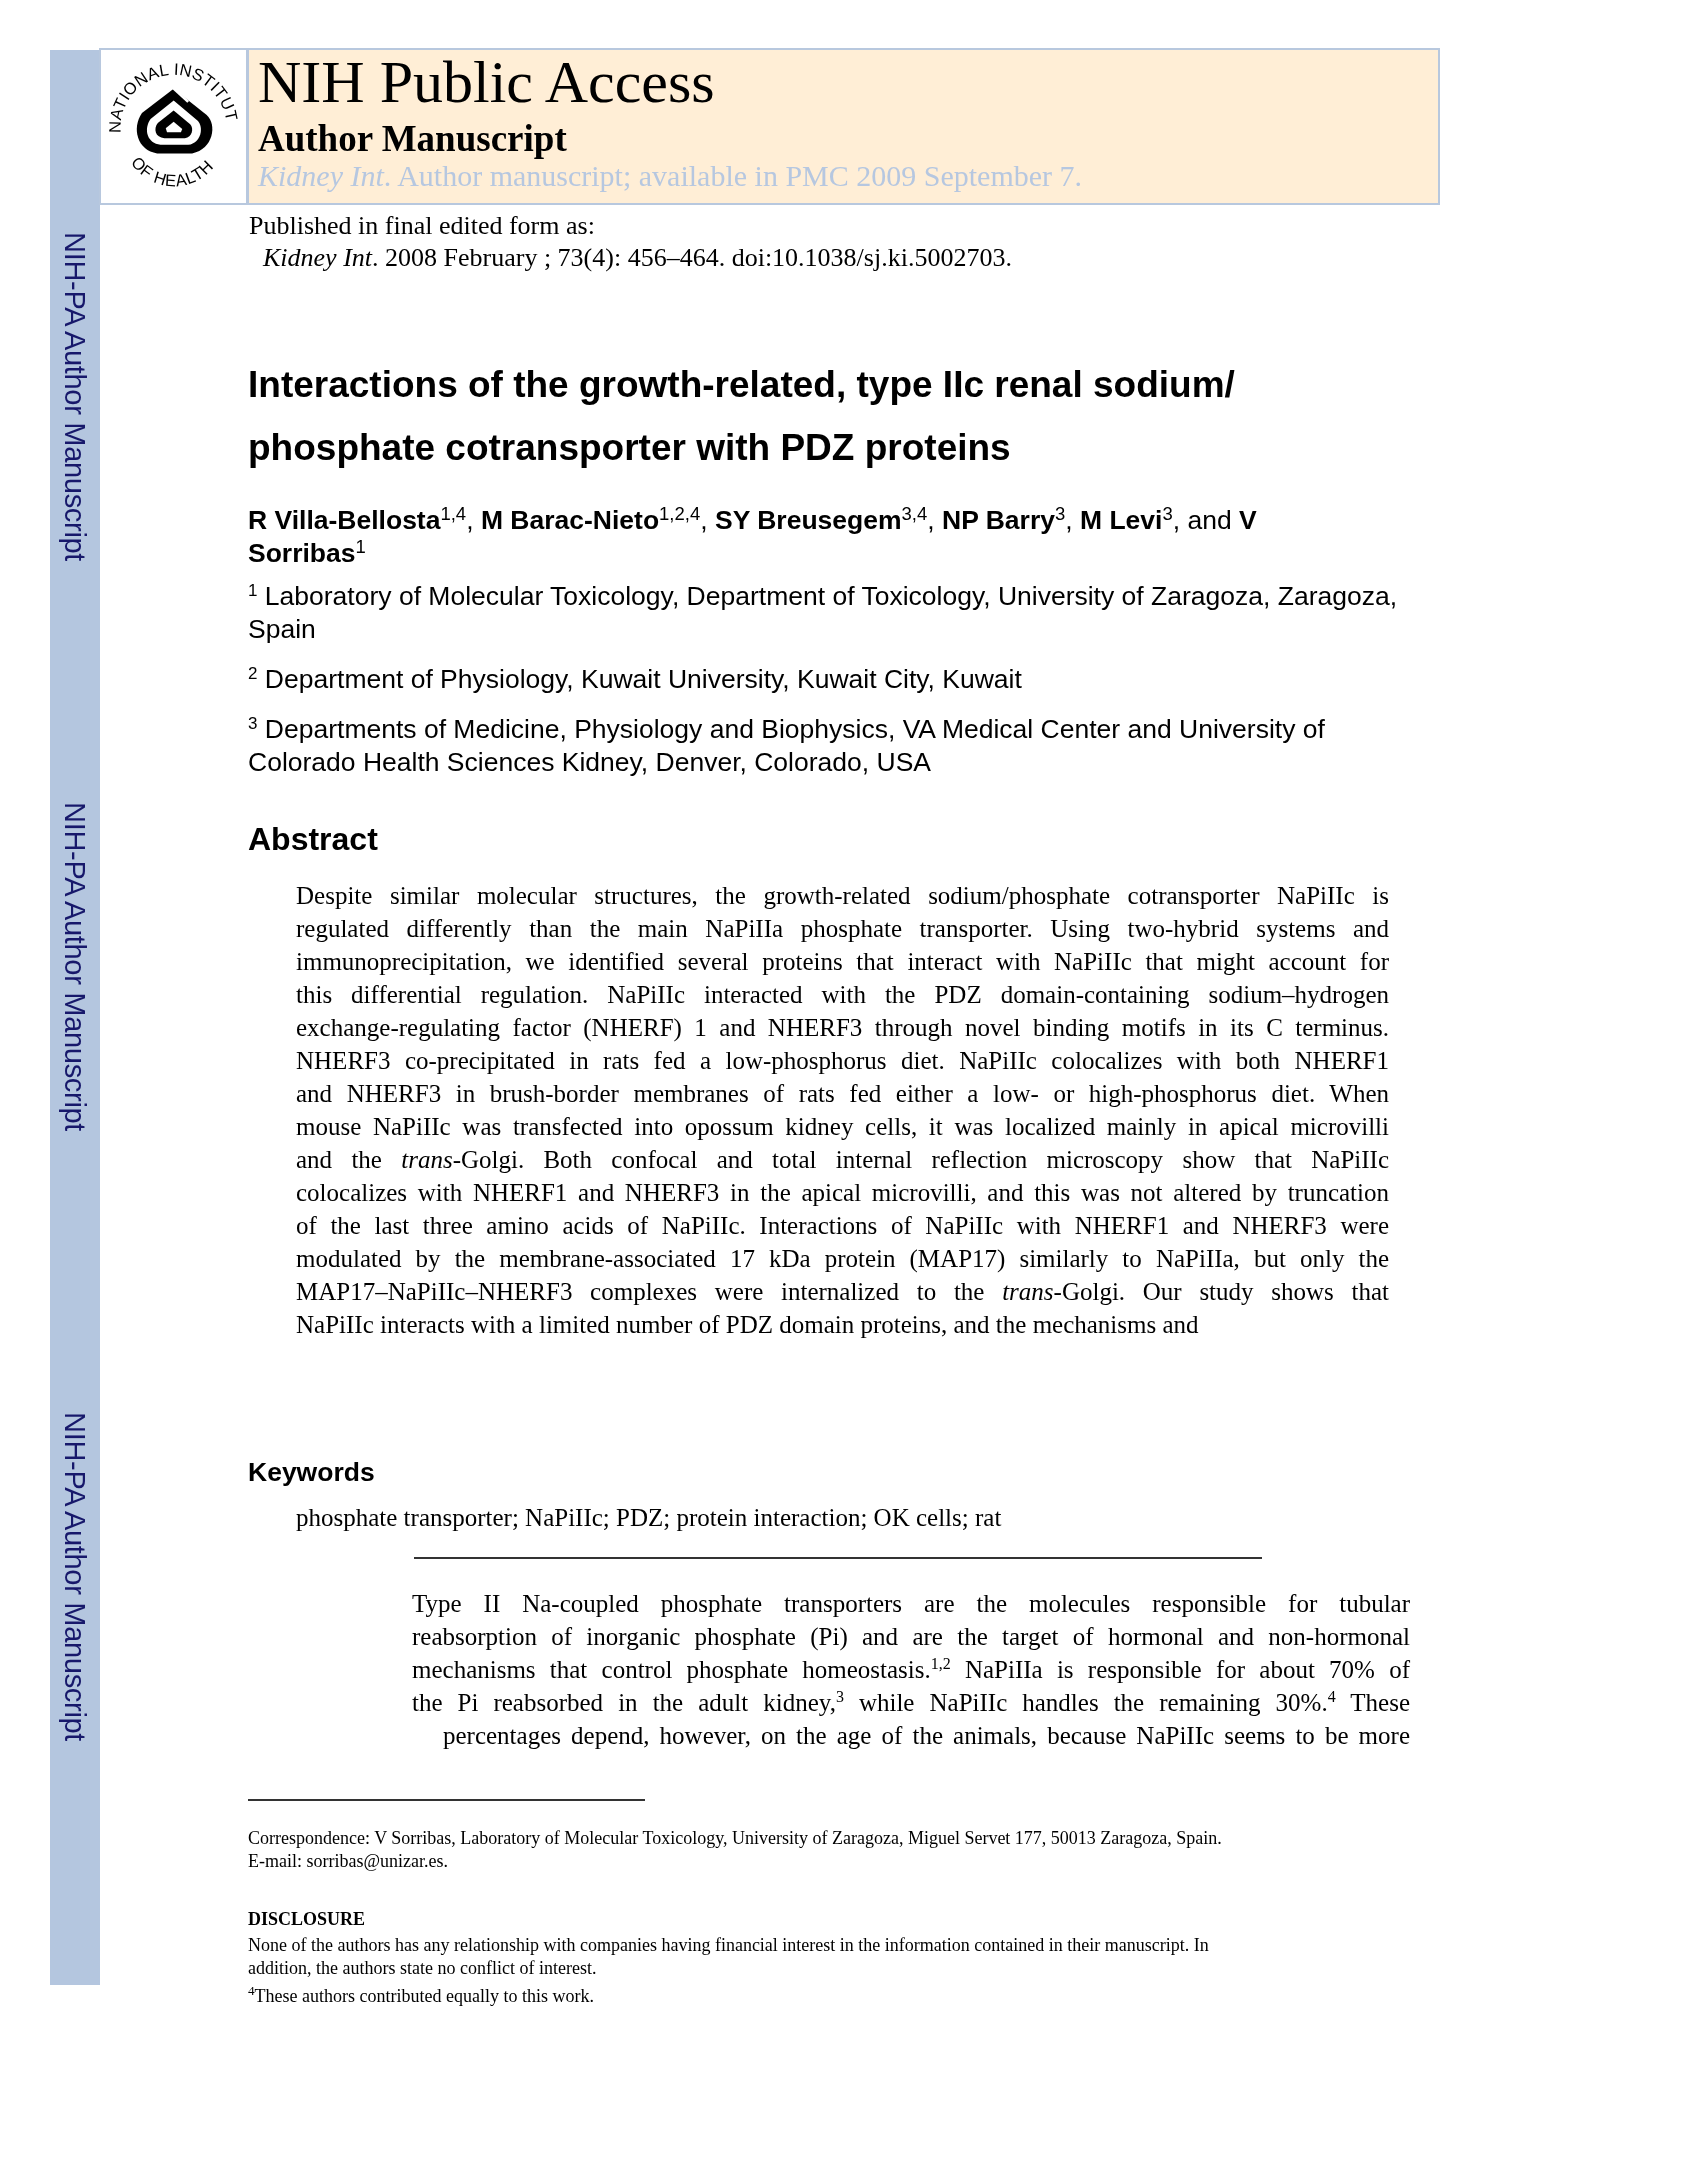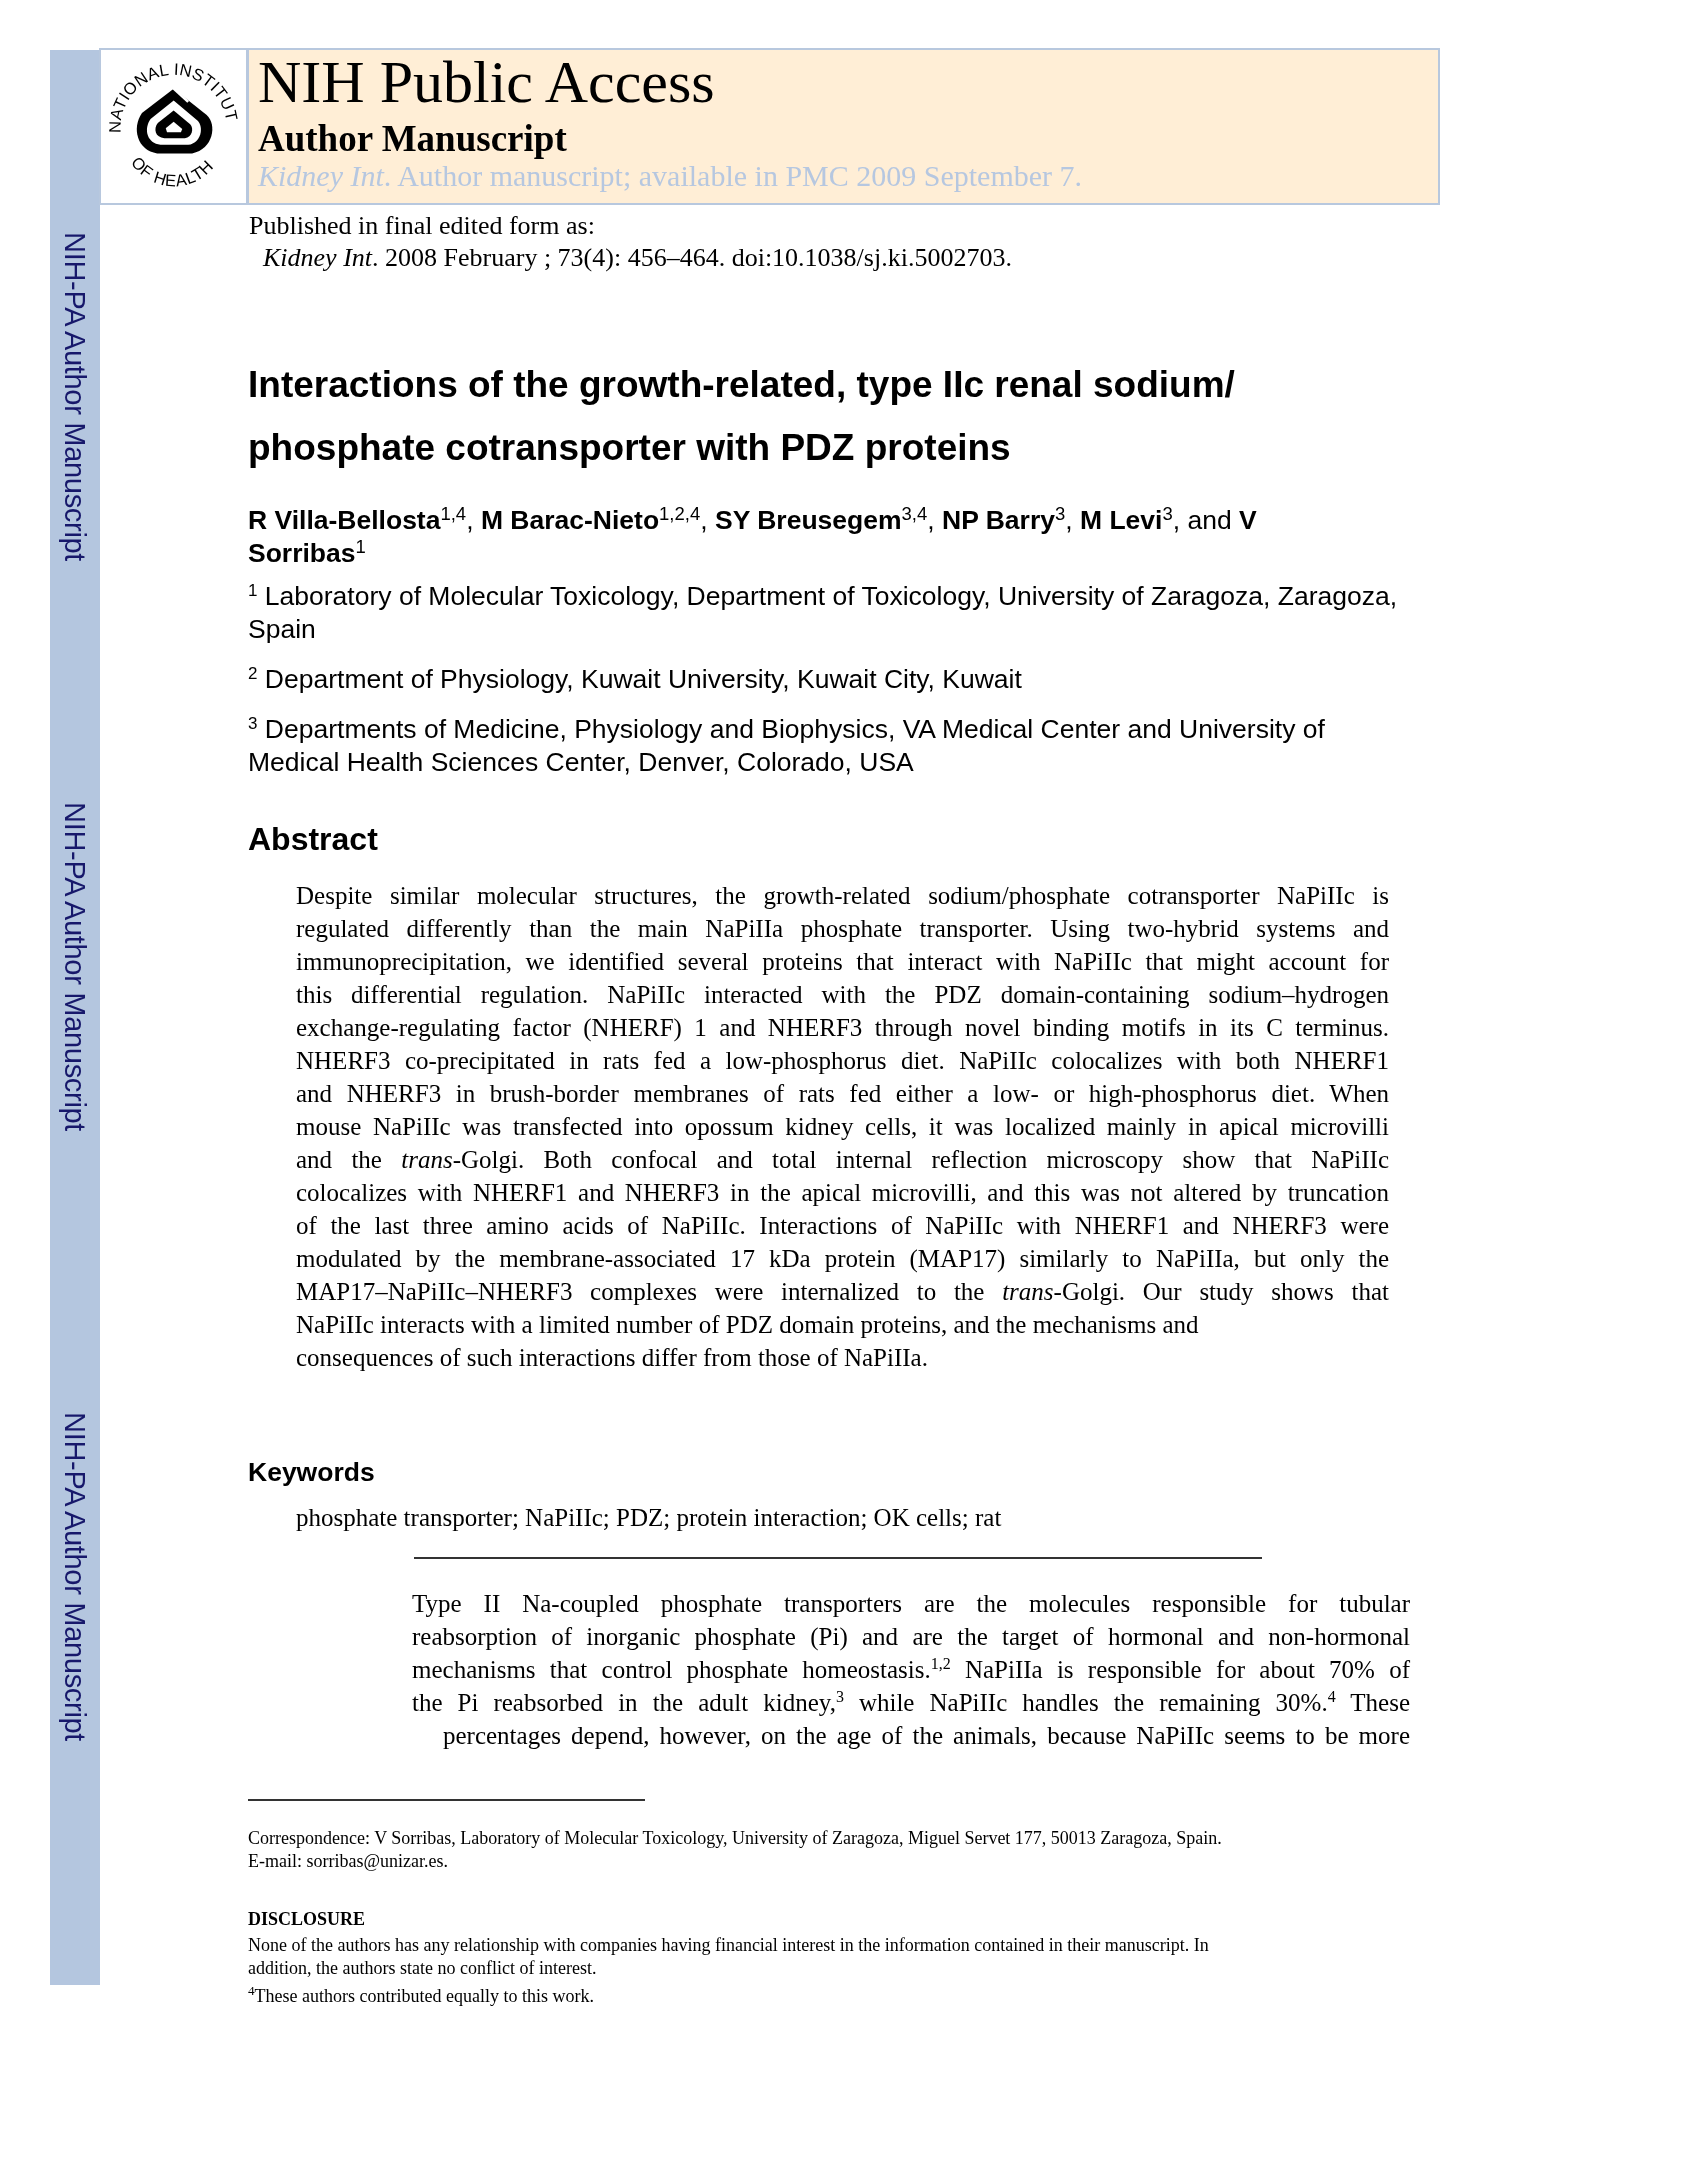--- a/index.html
+++ b/index.html
@@ -115,40 +115,39 @@
 
 <div class="abs sans text affil" style="top:580px;">
   <div><sup>1</sup> <span>Laboratory of Molecular Toxicology, Department of Toxicology, University of Zaragoza, Zaragoza,</span></div>
   <div>Spain</div>
 </div>
 <div class="abs sans text affil" style="top:663px;">
   <div><sup>2</sup> <span>Department of Physiology, Kuwait University, Kuwait City, Kuwait</span></div>
 </div>
 <div class="abs sans text affil" style="top:713px;">
   <div><sup>3</sup> <span>Departments of Medicine, Physiology and Biophysics, VA Medical Center and University of</span></div>
-  <div>Medical Health Sciences Center, Denver, Colorado, USA</div>
+  <div>Colorado Health Sciences Kidney, Denver, Colorado, USA</div>
 </div>
 
 <div id="abstract-heading" class="abs sans text">Abstract</div>
 <div id="abstract-body" class="abs serif">
   <span class="ab-line">Despite similar molecular structures, the growth-related sodium/phosphate cotransporter NaPiIIc is</span>
   <span class="ab-line">regulated differently than the main NaPiIIa phosphate transporter. Using two-hybrid systems and</span>
   <span class="ab-line">immunoprecipitation, we identified several proteins that interact with NaPiIIc that might account for</span>
   <span class="ab-line">this differential regulation. NaPiIIc interacted with the PDZ domain-containing sodium–hydrogen</span>
   <span class="ab-line">exchange-regulating factor (NHERF) 1 and NHERF3 through novel binding motifs in its C terminus.</span>
   <span class="ab-line">NHERF3 co-precipitated in rats fed a low-phosphorus diet. NaPiIIc colocalizes with both NHERF1</span>
   <span class="ab-line">and NHERF3 in brush-border membranes of rats fed either a low- or high-phosphorus diet. When</span>
   <span class="ab-line">mouse NaPiIIc was transfected into opossum kidney cells, it was localized mainly in apical microvilli</span>
   <span class="ab-line"><span>and the </span><i>trans</i><span>-Golgi. Both confocal and total internal reflection microscopy show that NaPiIIc</span></span>
   <span class="ab-line">colocalizes with NHERF1 and NHERF3 in the apical microvilli, and this was not altered by truncation</span>
   <span class="ab-line">of the last three amino acids of NaPiIIc. Interactions of NaPiIIc with NHERF1 and NHERF3 were</span>
   <span class="ab-line">modulated by the membrane-associated 17 kDa protein (MAP17) similarly to NaPiIIa, but only the</span>
   <span class="ab-line"><span>MAP17–NaPiIIc–NHERF3 complexes were internalized to the </span><i>trans</i><span>-Golgi. Our study shows that</span></span>
   <span class="ab-line last">NaPiIIc interacts with a limited number of PDZ domain proteins, and the mechanisms and</span>
-  <span class="ab-line last">consequences of such interactions differ from those of NaPiIIa.</span>
 </div>
 
 <div id="keywords-heading" class="abs sans text">Keywords</div>
 <div id="keywords-text" class="abs serif text">phosphate transporter; NaPiIIc; PDZ; protein interaction; OK cells; rat</div>
 
 <div id="separator" class="abs"></div>
 
 <div id="intro" class="abs serif">
   <span class="in-line">Type II Na-coupled phosphate transporters are the molecules responsible for tubular</span>
   <span class="in-line">reabsorption of inorganic phosphate (Pi) and are the target of hormonal and non-hormonal</span>

